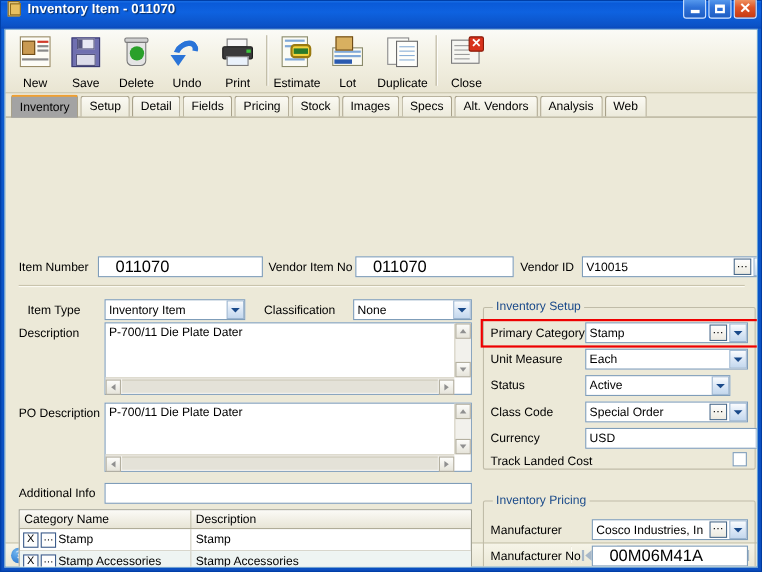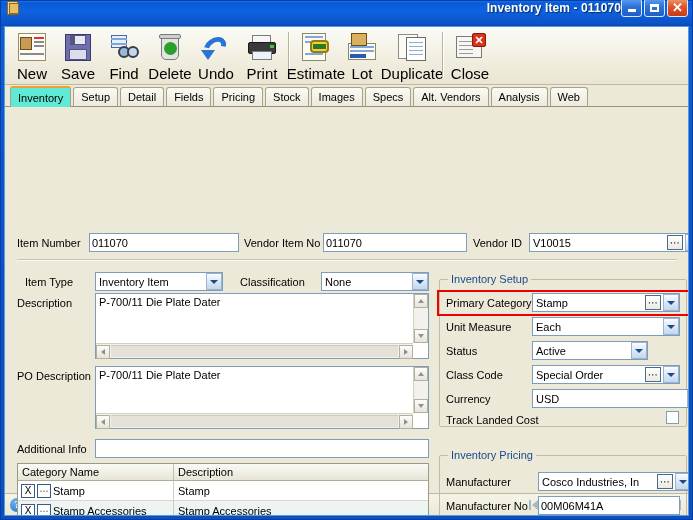--- a/index.html
+++ b/index.html
@@ -19,21 +19,20 @@
     display: flex; flex-direction: column;
   }
   
   .titlebar {
     height: 25px; flex: 0 0 25px;
     background: linear-gradient(to bottom,
       #1a70e8 0%, #0a5ad8 8%, #0e62e0 40%, #0b52c6 90%, #0a48ba 100%);
     display: flex; align-items: center;
     padding: 0 2px 12px 4px;
     position: relative;
-    text-align: right;
   }
   .title-icon {
     width: 16px; height: 16px; margin-right: 4px;
     position: relative; flex: 0 0 16px;
   }
   .title-icon .doc {
     position: absolute; left: 2px; top: 1px;
     width: 11px; height: 14px;
     background: #f0d890;
     border: 1px solid #8a6a20;
@@ -89,21 +88,21 @@
     display: flex; align-items: flex-start;
     padding: 3px 2px 0 4px;
   }
   .tbtn {
     width: 46px; height: 52px;
     display: flex; flex-direction: column;
     align-items: center; justify-content: flex-start;
     cursor: default;
   }
   .tbtn .ic { height: 34px; width: 34px; position: relative; margin-top: 1px; }
-  .tbtn .lbl { font-size: 15px; color: #000; margin-top: 13px; white-space: nowrap; }
+  .tbtn .lbl { font-size: 11px; color: #000; margin-top: 13px; white-space: nowrap; }
   .tsep {
     width: 2px; height: 46px; margin: 2px 3px 0 3px;
     border-left: 1px solid #b9b39c;
     border-right: 1px solid #ffffff;
   }
   
   .ic-new .p1 { position:absolute; left:3px; top:2px; width:28px; height:28px; background:#fdfcf6; border:1px solid #9a8c66; }
   .ic-new .p2 { position:absolute; left:5px; top:6px; width:12px; height:13px; background:#c99a52; border:1px solid #6e4c18; }
   .ic-new .p3 { position:absolute; left:19px; top:6px; width:10px; height:2px; background:#d03a2a; }
   .ic-new .p4 { position:absolute; left:19px; top:10px; width:10px; height:2px; background:#8a8a8a; }
@@ -177,43 +176,43 @@
     background: linear-gradient(to bottom, #fbfaf4 0%, #eceadb 100%);
     border: 1px solid #a8a18a;
     border-bottom: none;
     margin-right: 2px;
     border-radius: 3px 3px 0 0;
     white-space: nowrap;
     cursor: default;
   }
   .tab.active {
     height: 21px;
-    background: #5eead4;
+    background: #a3a3a3;
     border-top: 2px solid #f0a030;
     font-weight: normal;
     position: relative; z-index: 3;
     margin-bottom: -1px;
     justify-content: flex-end;
   }
   
   .body {
     flex: 1 1 auto;
     background: #ece9d8;
     position: relative;
     padding: 6px 6px 0 6px;
   }
   .lbl {
     font-size: 11px; color: #000; white-space: nowrap;
   }
   .tbox {
     background: #fff;
     border: 1px solid #7f9db9;
     height: 19px;
-    font-size: 11px;
-    padding: 0 2px;
+    font-size: 15px;
+    padding: 0 15px;
     display: flex; align-items: center;
     color: #000;
     overflow: hidden; white-space: nowrap;
   }
   .combo {
     background: #fff;
     border: 1px solid #7f9db9;
     height: 19px;
     font-size: 11px;
     display: flex; align-items: center;
@@ -416,30 +415,20 @@
       <div class="tbtn">
         <div class="ic ic-save">
           <div class="p1"></div>
             <div class="p2"></div>
             <div class="p3"></div>
             <div class="p4"></div>
         </div>
         <div class="lbl">Save</div>
       </div>
 
-      <div class="tbtn">
-        <div class="ic ic-find">
-          <div class="p1"></div>
-            <div class="p2"></div>
-            <div class="p3"></div>
-            <div class="p4"></div>
-            <div class="p5"></div>
-        </div>
-        <div class="lbl">Find</div>
-      </div>
 
       <div class="tbtn">
         <div class="ic ic-del">
           <div class="p1"></div>
             <div class="p2"></div>
             <div class="p3"></div>
         </div>
         <div class="lbl">Delete</div>
       </div>
 
@@ -673,21 +662,21 @@
 
         <div class="lbl" style="position:absolute;left:6px;top:41px">Unit Measure</div>
         <div class="combo" style="position:absolute;left:92px;top:37px;width:148px">
           <div class="txt">Each</div>
           <div class="arrowbtn">
               <div class="car"></div>
             </div>
         </div>
 
         <div class="lbl" style="position:absolute;left:6px;top:65px">Status</div>
-        <div class="combo" style="position:absolute;left:92px;top:61px;width:116px">
+        <div class="combo" style="position:absolute;left:92px;top:61px;width:132px">
           <div class="txt">Active</div>
           <div class="arrowbtn">
               <div class="car"></div>
             </div>
         </div>
 
         <div class="lbl" style="position:absolute;left:6px;top:89px">Class Code</div>
         <div class="combo" style="position:absolute;left:92px;top:85px;width:148px">
           <div class="txt">Special Order</div>
           <div class="ellbtn">⋯</div>
@@ -707,21 +696,21 @@
         <div class="lbl" style="position:absolute;left:6px;top:134px">Track Landed Cost</div>
         <div class="checkbox" style="position:absolute;left:226px;top:131px"></div>
       </div>
 
       <div class="redbox" style="left:432px;top:183px;width:258px;height:26px"></div>
 
       <div class="group" style="left:434px;top:348px;width:248px;height:122px">
         <div class="gtitle">Inventory Pricing</div>
 
         <div class="lbl" style="position:absolute;left:6px;top:20px">Manufacturer</div>
-        <div class="combo" style="position:absolute;left:98px;top:16px;width:154px">
+        <div class="combo" style="position:absolute;left:98px;top:16px;width:142px">
           <div class="txt">Cosco Industries, In</div>
           <div class="ellbtn">⋯</div>
           <div class="arrowbtn">
               <div class="car"></div>
             </div>
         </div>
 
         <div class="lbl" style="position:absolute;left:6px;top:44px">Manufacturer No</div>
         <div class="tbox" style="position:absolute;left:98px;top:40px;width:142px">00M06M41A</div>
 

